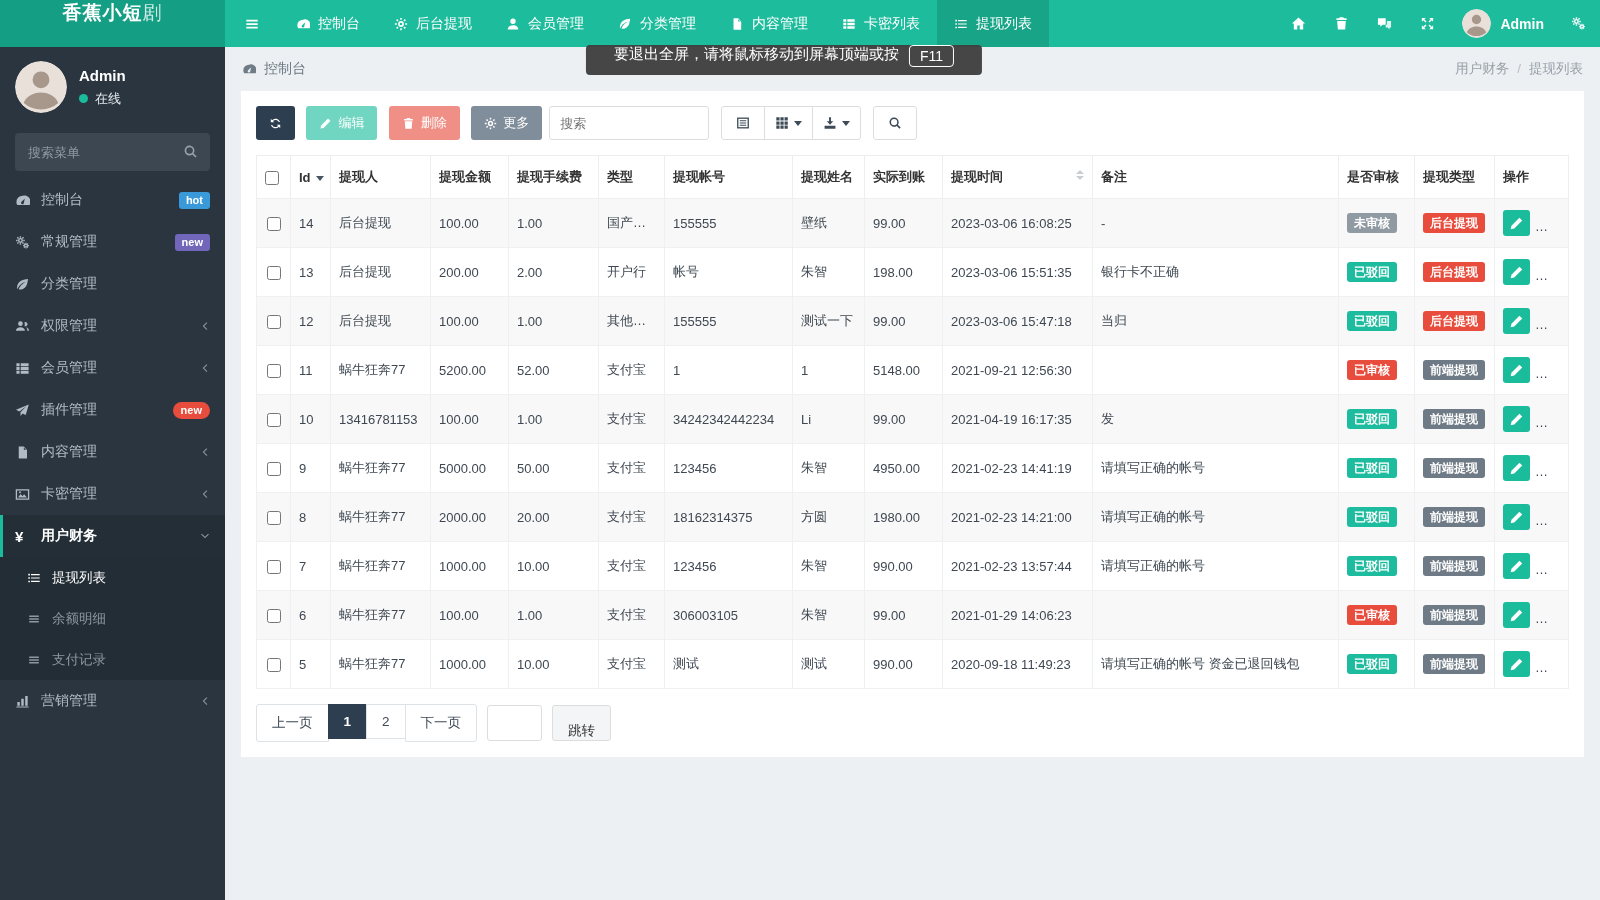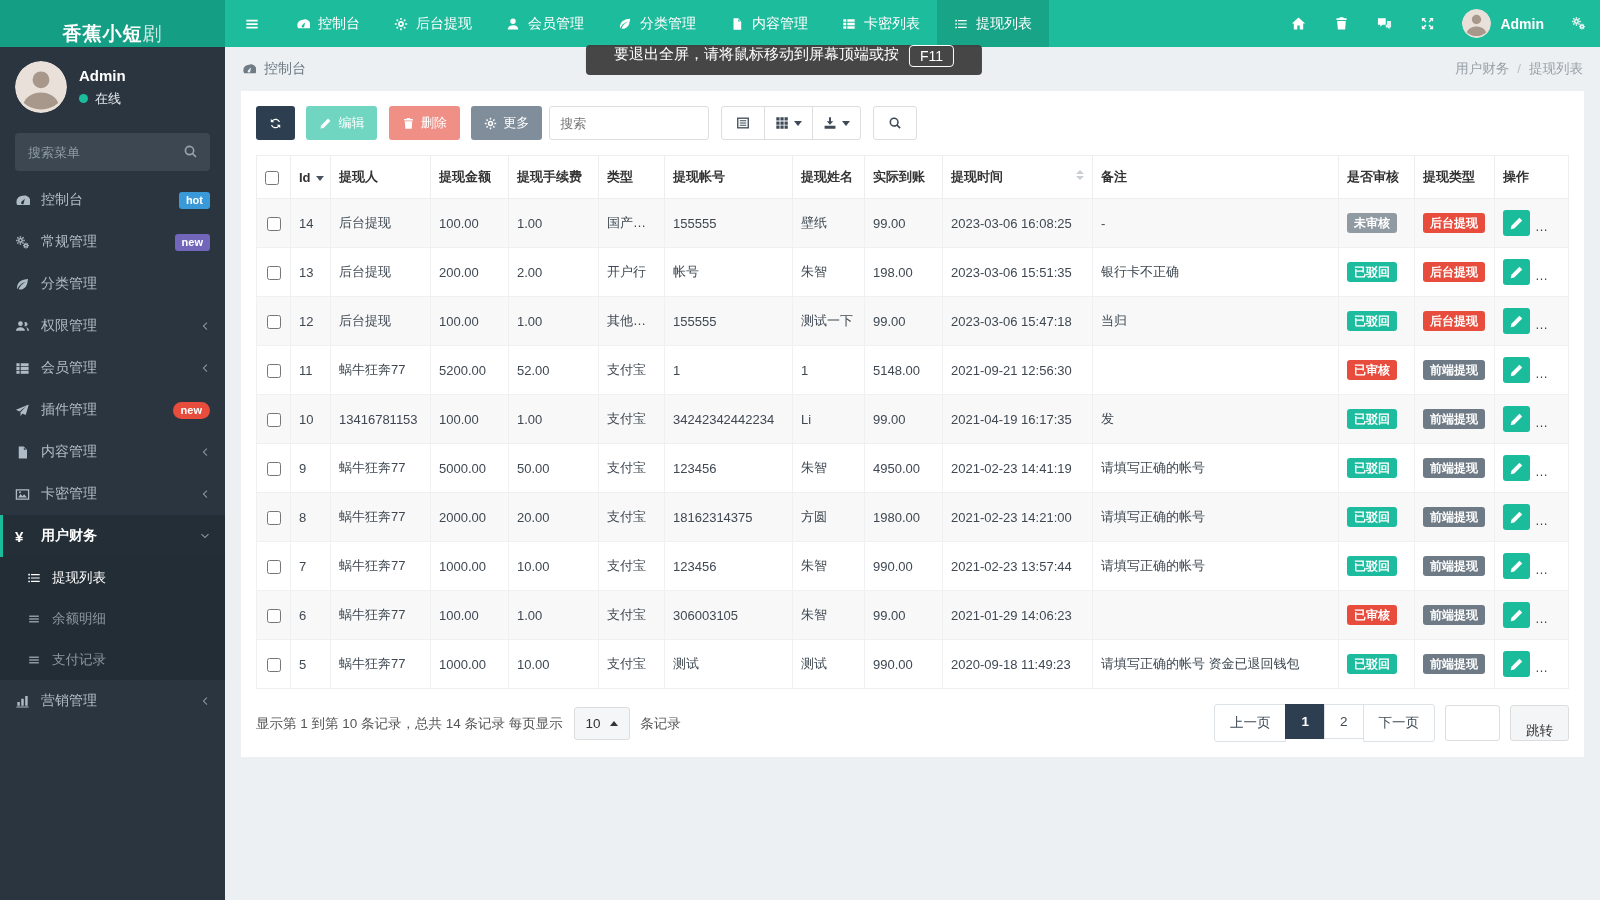--- a/index.html
+++ b/index.html
@@ -4,21 +4,21 @@
 <style>
   html,body{margin:0;padding:0}
   body{width:1600px;height:900px;overflow:hidden;background:#edf0f3;
        font-family:"Liberation Sans","DejaVu Sans",sans-serif;position:relative}
   .app{display:flex;width:100%;height:100%}
   .ic{display:inline-flex;align-items:center;justify-content:center}
   .ic svg{width:1em;height:1em;display:block}
 
   
   .sidebar{width:225px;flex:0 0 225px;background:#2b3540;height:900px;display:flex;flex-direction:column}
-  .logo{height:47px;background:#149e84;color:#fff;display:flex;align-items:flex-end;justify-content:center;
+  .logo{height:47px;background:#149e84;color:#fff;display:flex;align-items:flex-start;justify-content:center;
         font-size:19px;letter-spacing:1px;cursor:pointer;flex:0 0 auto}
   .logo-bold{font-weight:bold}
   .logo-light{font-weight:normal;opacity:.8}
   .user-panel{display:flex;align-items:center;padding:14px 15px 12px;gap:12px}
   .avatar{border-radius:50%;overflow:hidden;flex:0 0 auto}
   .avatar svg{width:100%;height:100%;display:block}
   .avatar-lg{width:52px;height:52px}
   .avatar-sm{width:29px;height:29px}
   .user-name{color:#fff;font-weight:bold;font-size:15px;margin-bottom:6px}
   .user-status{color:#e4eaed;font-size:13px;display:flex;align-items:center;gap:7px}
@@ -811,28 +811,20 @@
                 </button><button class="op-btn op-del">
                   <svg viewBox="0 0 16 16" fill="currentColor">
                     <path d="M6.1 1.3h3.8l.6 1.2h2.9v1.7H2.6V2.5h2.9ZM3.4 5.3h9.2l-.7 9.2H4.1Z"></path>
                   </svg>
                 </button></td>
             </tr>
           </tbody>
       </table>
 
       <div class="table-footer">
-        <div class="pag-info">
-          <span>显示第 1 到第 10 条记录，总共 14 条记录 每页显示</span>
-          <span class="page-size">
-              <span>10</span>
-              <span class="caret-up-sm"></span>
-            </span>
-          <span>条记录</span>
-        </div>
         <div class="pag-right">
           <ul class="pagination" id="pagination">
               <li>
                 <a>上一页</a>
               </li>
               <li class="active">
                 <a>1</a>
               </li>
               <li>
                 <a>2</a>

